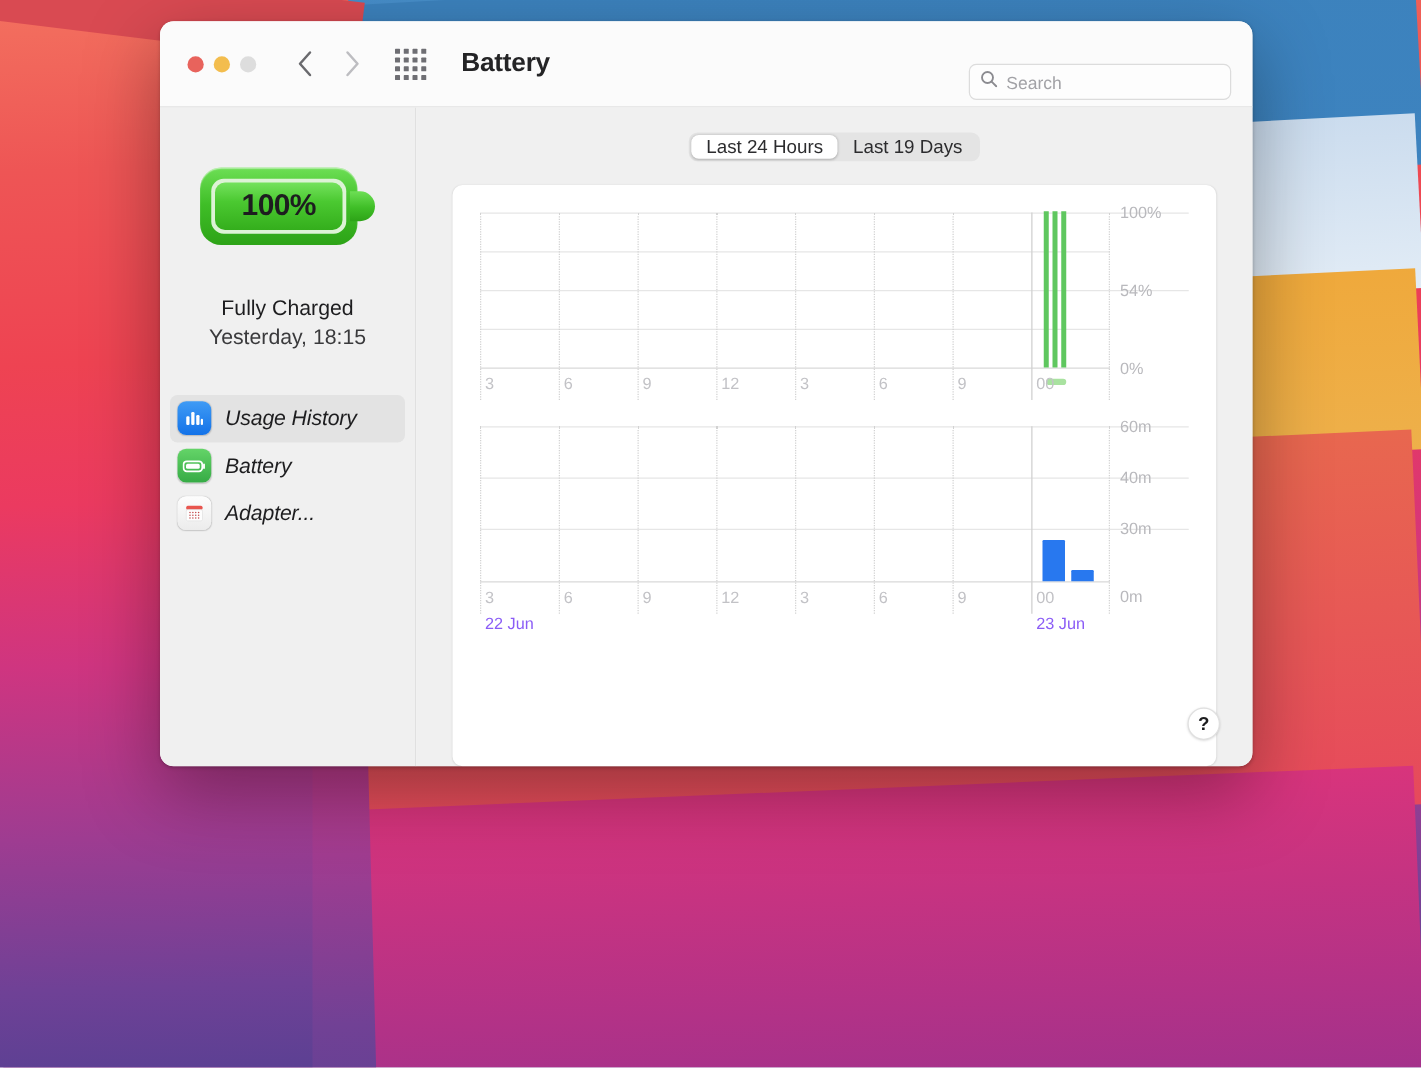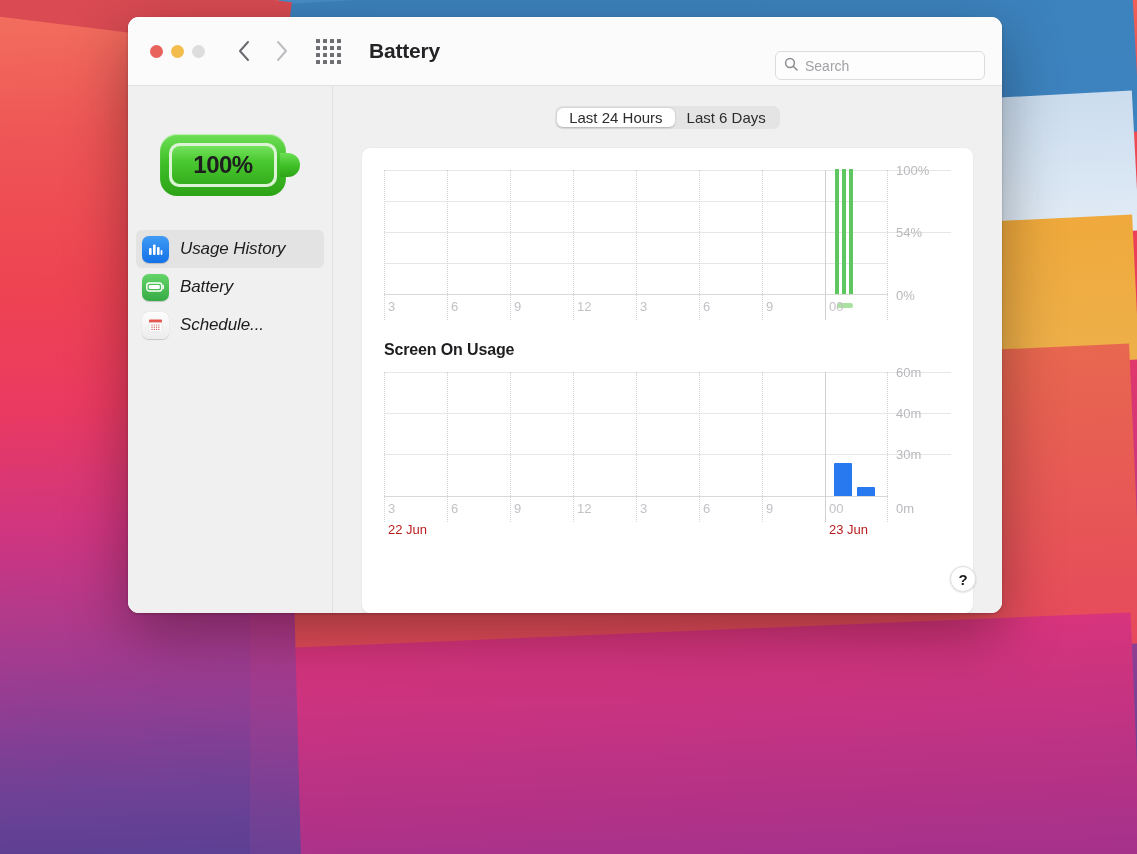--- a/index.html
+++ b/index.html
@@ -409,21 +409,21 @@
     position: absolute;
     top: 129px;
     font-size: 13px;
     color: #c2c2c6;
     white-space: nowrap;
   }
   .xdate {
     position: absolute;
     top: 150px;
     font-size: 13px;
-    color: #b91c1c;
+    color: #8b5cf6;
     white-space: nowrap;
   }
 
   .bar {
     position: absolute;
     bottom: 0;
   }
   .bar.green { background: #5fc75f; }
   .bar.blue  { background: #2878ef; border-radius: 1px 1px 0 0; }
   .dash {
@@ -526,20 +526,24 @@
 
         <div class="battery-wrap">
           <div class="batt-outer"></div>
           <div class="batt-nub"></div>
           <div class="batt-inner-ring"></div>
           <div class="batt-fill">
             <span class="batt-pct">100%</span>
           </div>
         </div>
 
+        <div class="charge-status">
+          <div class="line1">Fully Charged</div>
+          <div class="line2">Yesterday, 18:15</div>
+        </div>
 
         <div class="nav-list">
 
           <div class="nav-item selected">
             <span class="nav-icon ic-usage">
               <svg width="15" height="13" viewBox="0 0 15 13">
                 <rect x="1" y="5" width="2.6" height="7" rx="1" fill="#fff"></rect>
                 <rect x="5" y="1.5" width="2.6" height="10.5" rx="1" fill="#fff"></rect>
                 <rect x="9" y="4" width="2.6" height="8" rx="1" fill="#fff"></rect>
                 <rect x="12.6" y="7" width="1.8" height="5" rx="0.9" fill="#fff"></rect>
@@ -574,31 +578,31 @@
                     <circle cx="7.3" cy="10.2" r=".62"></circle>
                   <circle cx="9.6" cy="10.2" r=".62"></circle>
                     <circle cx="11.9" cy="10.2" r=".62"></circle>
                   <circle cx="5" cy="12.4" r=".62"></circle>
                     <circle cx="7.3" cy="12.4" r=".62"></circle>
                   <circle cx="9.6" cy="12.4" r=".62"></circle>
                     <circle cx="11.9" cy="12.4" r=".62"></circle>
                 </g>
               </svg>
             </span>
-            <span class="nav-label">Schedule...</span>
+            <span class="nav-label">Adapter...</span>
           </div>
 
         </div>
       </div>
 
       <div id="content">
 
         <div id="segmented">
           <div class="seg active">Last 24 Hours</div>
-          <div class="seg">Last 6 Days</div>
+          <div class="seg">Last 19 Days</div>
         </div>
 
         <div id="card">
 
           <div class="chart-block">
 
             <div class="chart-area">
               <div class="plot">
                 <div class="hline wide" style="top:0px"></div>
                 <div class="hline" style="top:31px"></div>
@@ -631,21 +635,20 @@
               <div class="xtick" style="left:130px">9</div>
               <div class="xtick" style="left:193px">12</div>
               <div class="xtick" style="left:256px">3</div>
               <div class="xtick" style="left:319px">6</div>
               <div class="xtick" style="left:382px">9</div>
               <div class="xtick" style="left:445px">00</div>
             </div>
           </div>
 
           <div class="chart-block" style="margin-top:46px">
-            <div class="chart-title">Screen On Usage</div>
 
             <div class="chart-area">
               <div class="plot">
                 <div class="hline wide" style="top:0px"></div>
                 <div class="hline wide" style="top:41px"></div>
                 <div class="hline wide" style="top:82px"></div>
 
                 <div class="vline tall" style="left:0px"></div>
                 <div class="vline tall" style="left:63px"></div>
                 <div class="vline tall" style="left:126px"></div>

